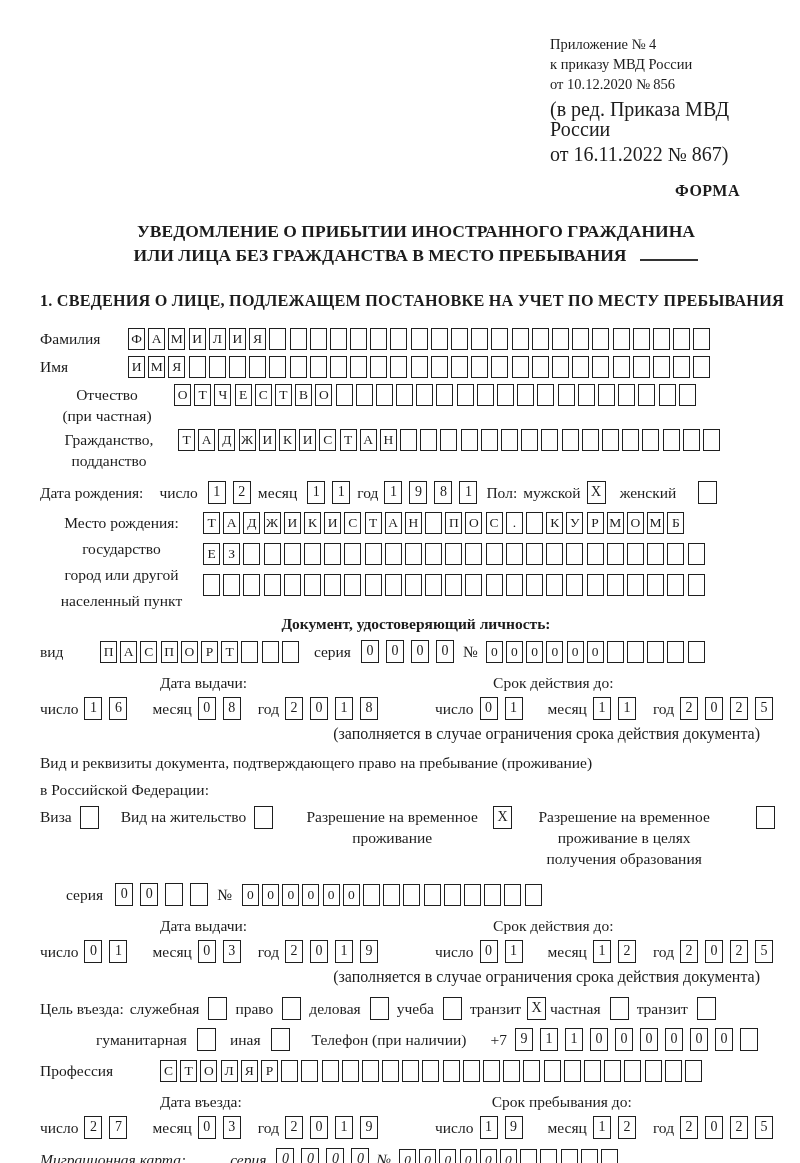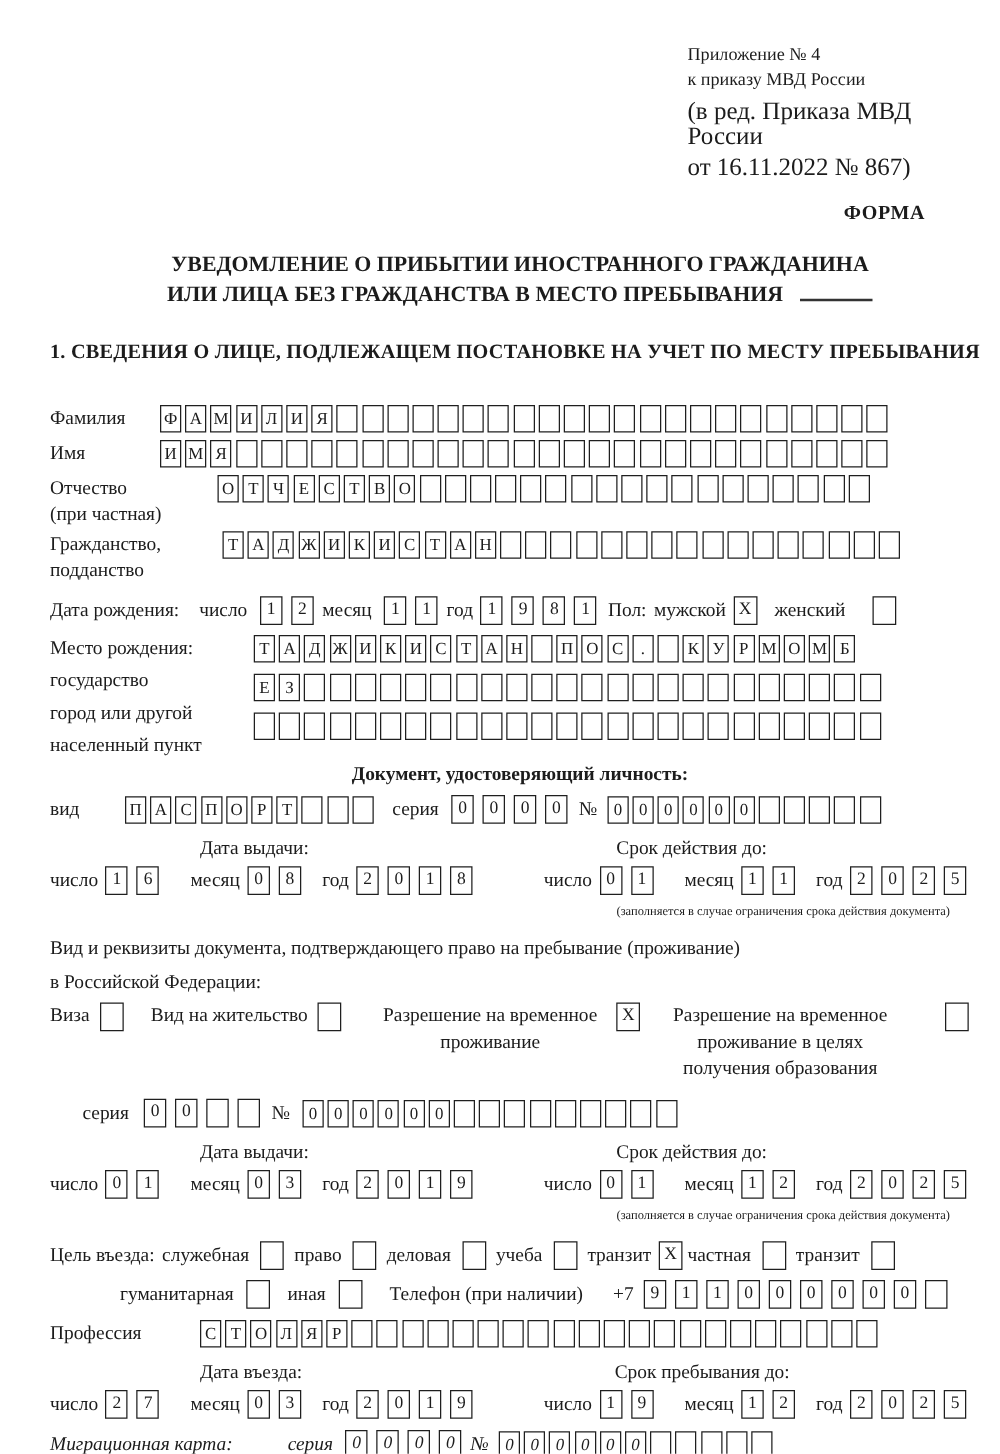--- a/index.html
+++ b/index.html
@@ -22,54 +22,55 @@
   .lbl{white-space:nowrap;}
   .cells{display:flex;flex-wrap:nowrap;align-items:center;}
   .cell{
     flex:0 0 auto;display:inline-block;box-sizing:border-box;
     width:17px;height:22px;border:1.6px solid #1f1f1f;margin-right:3.2px;
     text-align:center;font-size:13.5px;line-height:19px;background:#fff;
   }
   .cells.dates .cell{width:18px;height:23px;margin-right:7px;font-size:14px;}
   .cells.cbx .cell{width:19px;height:23px;margin-right:0;font-size:14px;}
   .cellrows .cells{margin-bottom:9px;}
-  .mlab{line-height:21px;}
-  .note{font-size:10px;}
+  .mlab{line-height:21px;text-align:center;}
+  .note{font-size:16px;}
   .center-b{ text-align:center;font-weight:bold;font-size:15.5px;margin-top:10px;}
   .dhead{display:flex;margin-top:9px;}
   .drow{display:flex;align-items:center;margin-top:4px;}
   .dgroup{display:flex;align-items:center;}
   .dgroup .lbl{margin-right:6px;}
   .dgroup .cells{margin-right:10px;}
   .right-note{text-align:right;padding-right:32px;margin-top:3px;}
   .opt{display:flex;align-items:flex-start;}
   .opt .olabel{margin-right:8px;}
   .opt .wrapl{text-align:center;line-height:21px;}
 </style>
 </head>
 <body>
 
 <div class="hdr-wrap">
   <div class="hdr-block">
     <div>Приложение № 4</div>
     <div>к приказу МВД России</div>
+    <div>от 10.12.2020 № 856</div>
     <div class="sub">(в ред. Приказа МВД России</div>
     <div class="sub">от 16.11.2022 № 867)</div>
   </div>
 </div>
 <div class="forma">ФОРМА</div>
 
 <div class="title">
   <div>УВЕДОМЛЕНИЕ О ПРИБЫТИИ ИНОСТРАННОГО ГРАЖДАНИНА</div>
   <div><span>ИЛИ ЛИЦА БЕЗ ГРАЖДАНСТВА В МЕСТО ПРЕБЫВАНИЯ</span><span class="uline"></span></div>
 </div>
 
 <div class="sect">1. СВЕДЕНИЯ О ЛИЦЕ, ПОДЛЕЖАЩЕМ ПОСТАНОВКЕ НА УЧЕТ ПО МЕСТУ ПРЕБЫВАНИЯ</div>
 
-<div class="row" style="margin-top:32px;">
+<div class="row" style="margin-top:16px;">
   <div class="lblcol lbl" style="width:88px;">Фамилия</div>
   <div class="cells">
       <span class="cell">Ф</span>
       <span class="cell">А</span>
       <span class="cell">М</span>
       <span class="cell">И</span>
       <span class="cell">Л</span>
       <span class="cell">И</span>
       <span class="cell">Я</span>
       <span class="cell"></span>

